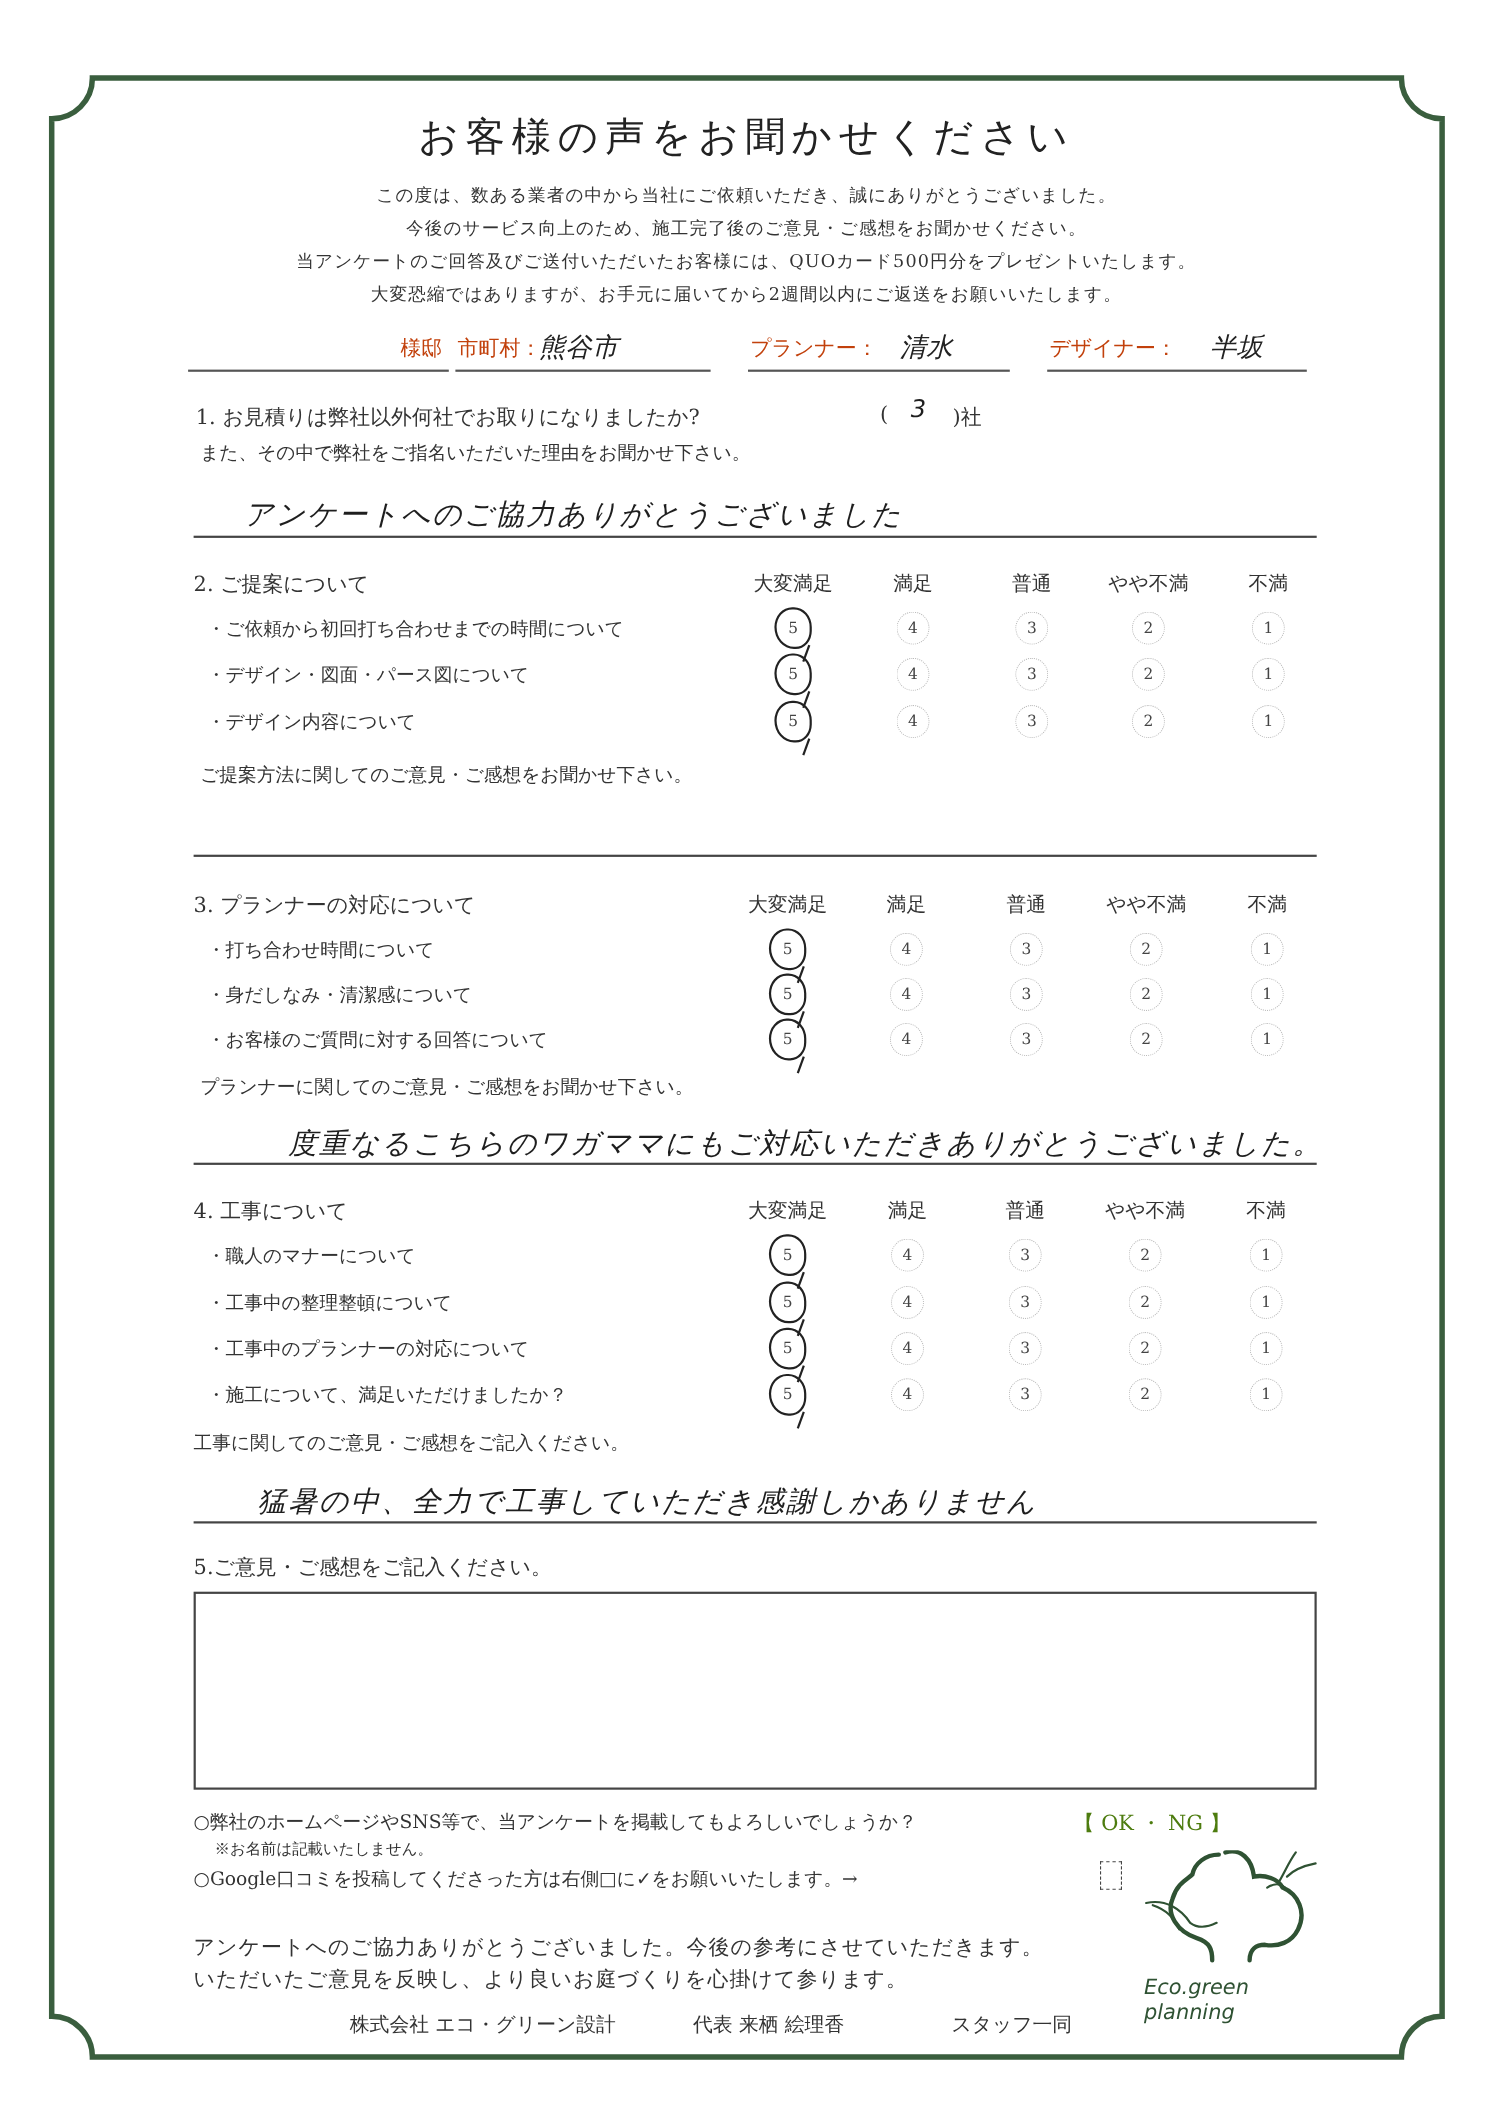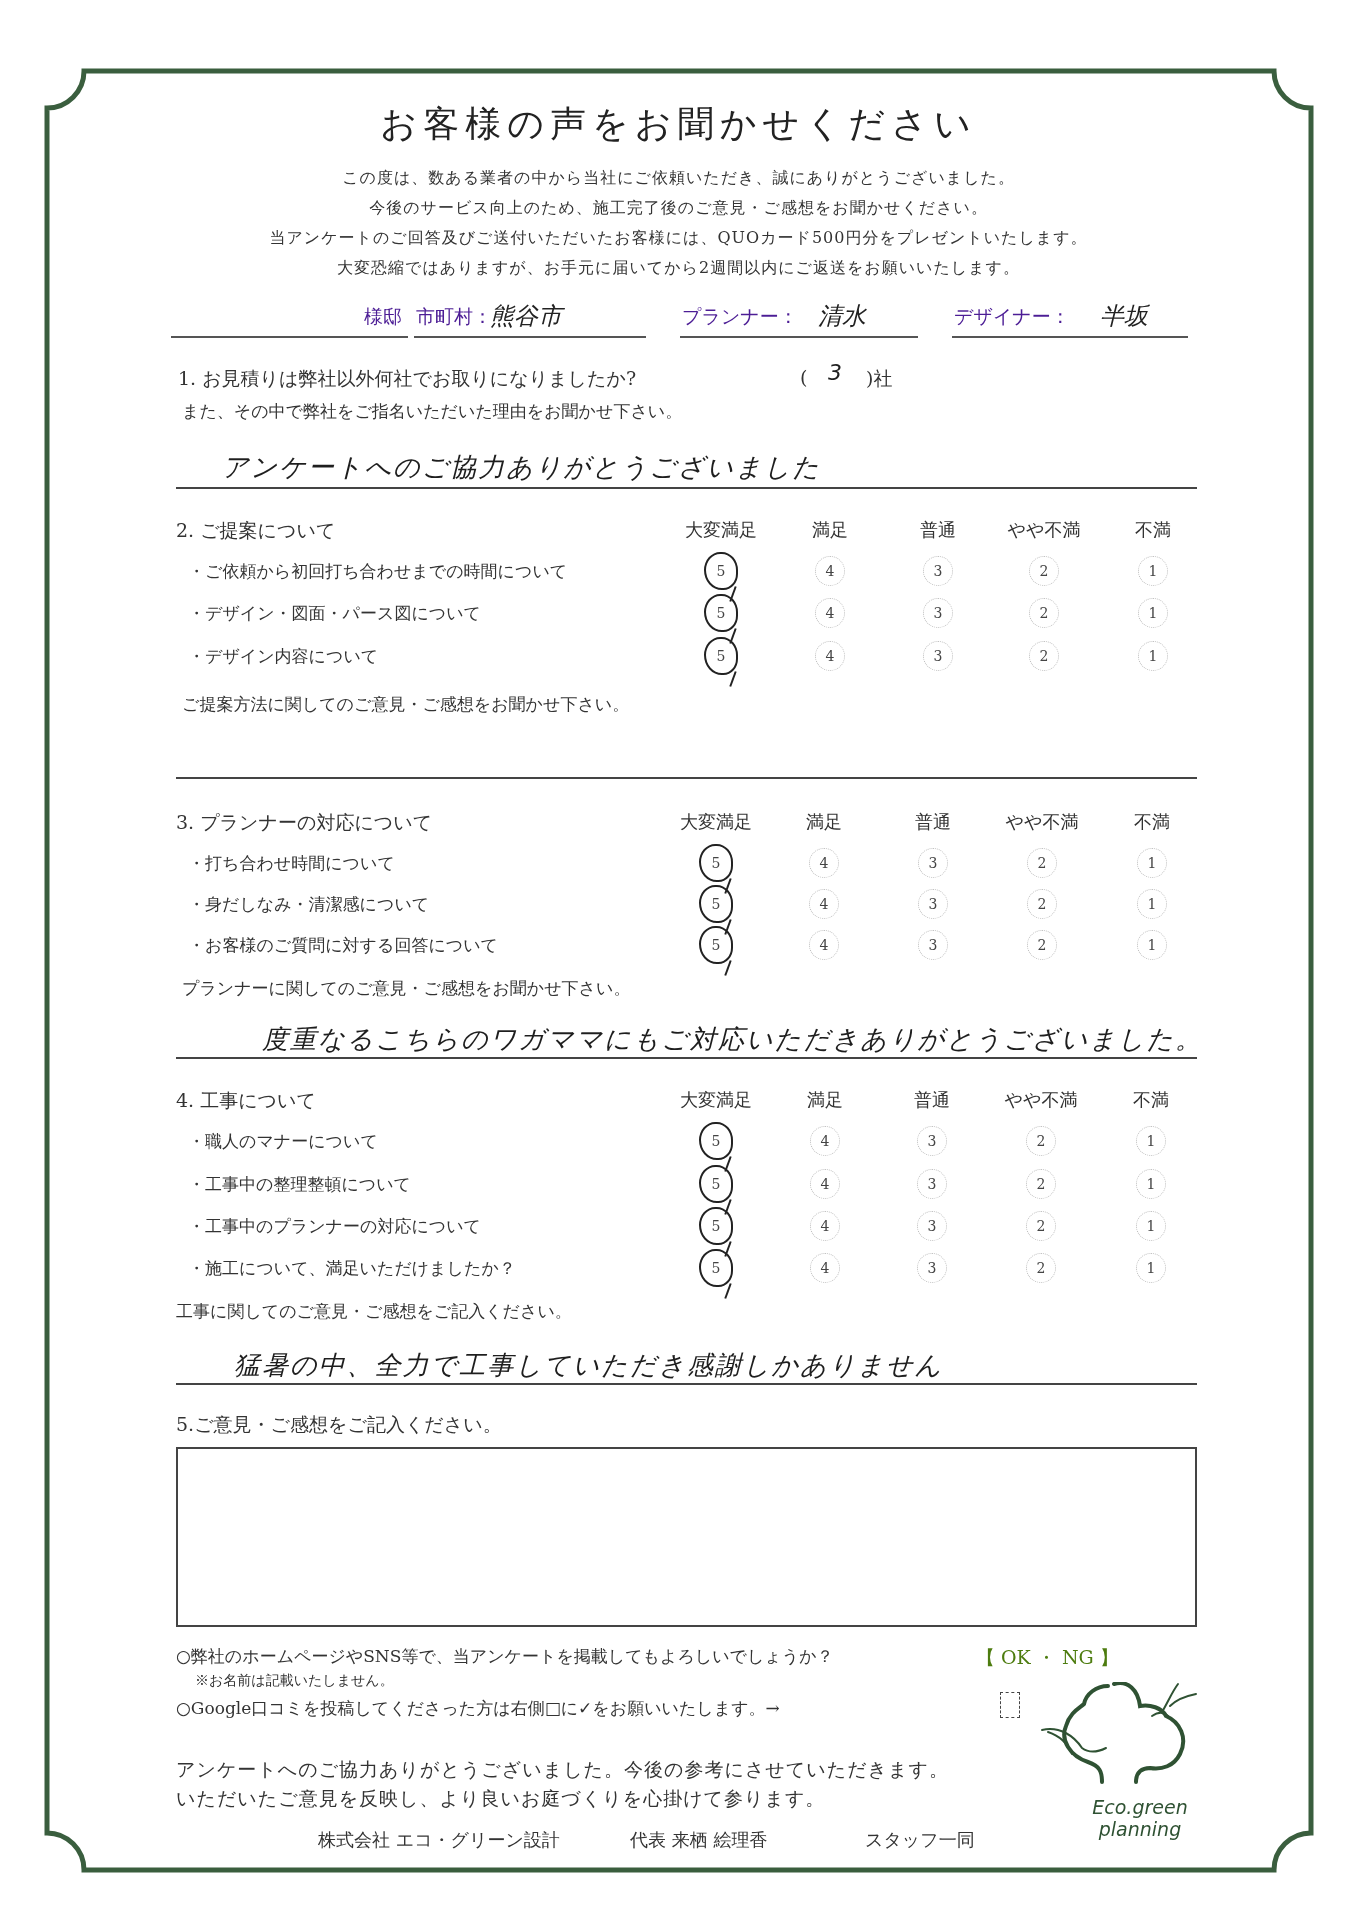--- a/index.html
+++ b/index.html
@@ -3,38 +3,38 @@
 <meta charset="utf-8">
 <style>
   html, body { margin:0; padding:0; background:#ffffff; }
   body { width:1357px; height:1920px; position:relative; overflow:hidden;
          font-family:"DejaVu Serif","Liberation Serif",serif; color:#2b2b2b; }
   .abs { position:absolute; }
   #frame { position:absolute; left:0; top:0; }
   .title { left:0; width:1357px; top:100px; text-align:center; font-size:36px; letter-spacing:6px; color:#222; }
   .intro { left:0; width:1357px; text-align:center; font-size:16px; letter-spacing:1px; color:#333; }
   .field { top:300px; height:36px; border-bottom:2px solid #555; font-size:19px; }
-  .field .lbl { position:absolute; bottom:6px; color:#4c1d95; }
+  .field .lbl { position:absolute; bottom:6px; color:#c2410c; }
   .field .val { position:absolute; bottom:4px; font-family:"DejaVu Sans",sans-serif; font-size:24px; color:#222; font-style:italic; }
   .qtext { font-size:19px; color:#333; white-space:nowrap; }
   .sub { font-size:17px; color:#333; white-space:nowrap; }
   .hand { font-family:"DejaVu Sans",sans-serif; font-style:italic; font-size:26px; color:#1e1e1e; white-space:nowrap; letter-spacing:2px; }
   .rule { left:176px; width:1021px; height:0; border-top:2px solid #444; }
   .colhdr { font-size:18px; color:#333; text-align:center; width:110px; margin-left:-55px; white-space:nowrap; }
   .circle { width:30px; height:30px; margin-left:-15px; margin-top:-15px; border-radius:50%;
             border:1px dotted #bbb; box-sizing:border-box; font-size:14px; color:#444;
             display:flex; align-items:center; justify-content:center; }
   .circle.sel { border:2px solid #222; width:34px; height:38px; margin-left:-17px; margin-top:-19px; border-radius:50% 50% 45% 55%; }
   .circle.sel::after { content:""; position:absolute; right:2px; bottom:-14px; width:2px; height:16px; background:#222; transform:rotate(20deg); }
   .commentbox { left:176px; top:1447px; width:1021px; height:180px; border:2px solid #444; box-sizing:border-box; }
   .ok { font-size:19px; color:#4d7c0f; white-space:nowrap; }
   .gbox { width:20px; height:26px; border:1px dashed #444; box-sizing:border-box; }
   .thanks { font-size:19px; color:#333; white-space:nowrap; letter-spacing:1px; }
   .footer { font-size:18px; color:#333; white-space:nowrap; }
-  .logo-text { font-family:"DejaVu Sans",sans-serif; font-style:italic; color:#2f5233; font-size:19px; text-align:center; line-height:22px; }
+  .logo-text { font-family:"DejaVu Sans",sans-serif; font-style:italic; color:#2f5233; font-size:19px; text-align:left; line-height:22px; }
 </style>
 </head>
 <body>
 
 <svg id="frame" width="1357" height="1920" viewBox="0 0 1357 1920">
   <path d="M84 71 L1274 71 A37 37 0 0 0 1311 108 L1311 1833 A37 37 0 0 0 1274 1870 L84 1870 A37 37 0 0 0 47 1833 L47 108 A37 37 0 0 0 84 71 Z" fill="none" stroke="#3a5e3e" stroke-width="5"></path>
 </svg>
 
 <div class="abs title">お客様の声をお聞かせください</div>
 

